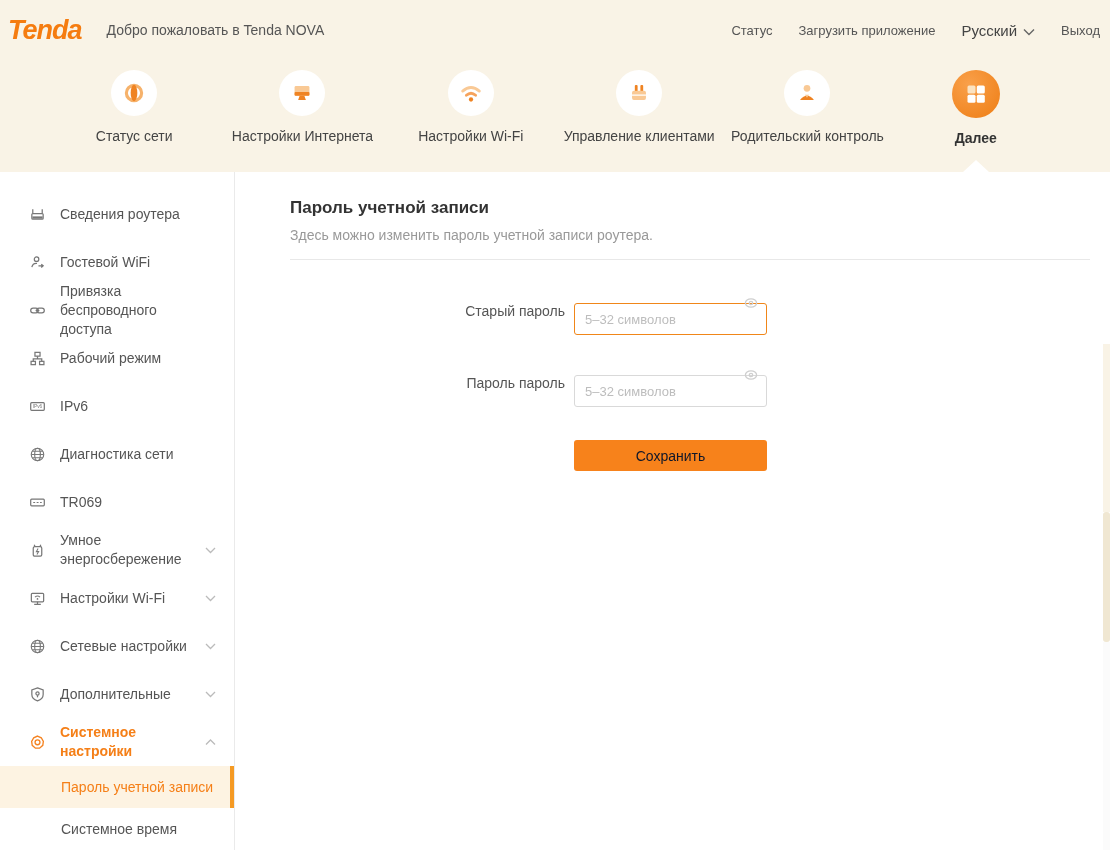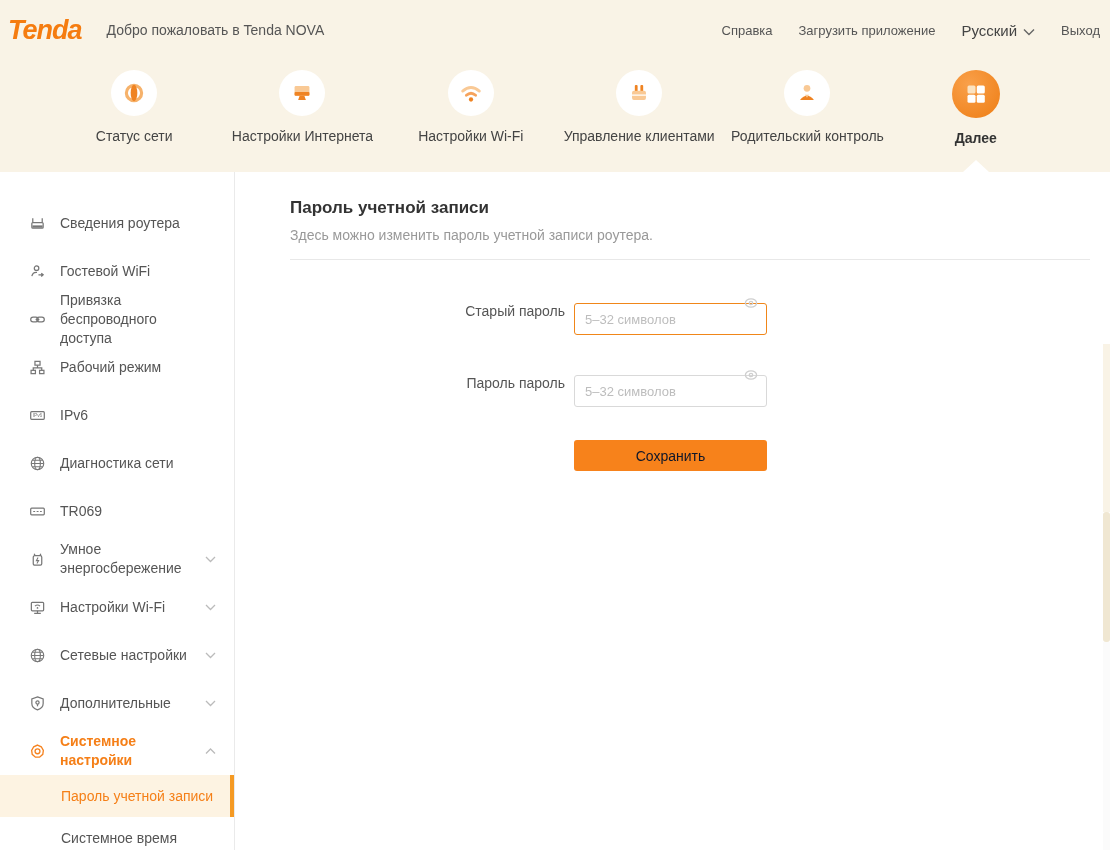--- a/index.html
+++ b/index.html
@@ -31,21 +31,21 @@
 
   
   .main { position:absolute; left:0; top:172px; width:1110px; height:678px;
     background:#ffffff; display:flex; }
   .panel-caret { position:absolute; left:963px; top:-12px; width:0; height:0;
     border-left:13px solid transparent; border-right:13px solid transparent;
     border-bottom:12px solid #ffffff; }
 
   
   .sidebar { width:235px; height:100%; border-right:1px solid #eaeaea;
-    padding-top:27px; flex:0 0 235px; overflow:hidden; }
+    padding-top:18px; flex:0 0 235px; overflow:hidden; }
   .side-item { height:48px; display:flex; align-items:center; cursor:pointer; }
   .side-icon { width:18px; margin-left:28px; flex:0 0 18px; display:flex;
     align-items:center; justify-content:center; }
   .side-label { margin-left:14px; font-size:14px; color:#555; line-height:19px;
     width:130px; }
   .side-item.section-active .side-label { color:#f57f17; font-weight:bold; }
   .side-chevron { margin-left:auto; margin-right:18px; display:flex; }
   .submenu-item { height:42px; display:flex; align-items:center;
     padding-left:61px; font-size:14px; color:#555; cursor:pointer; }
   .submenu-item.active { background:#fdf3e2; color:#f57f17;
@@ -77,21 +77,21 @@
   .scroll-thumb { height:130px; background:#f0e7d2; border-radius:3px; cursor:pointer; }
   .scroll-rest { height:380px; background:#fbfbfb; }
 </style>
 </head>
 <body>
 
 <div class="topbar">
   <div class="logo">Tenda</div>
   <div class="welcome">Добро пожаловать в Tenda NOVA</div>
   <div class="topbar-right">
-    <span class="toplink">Справка</span>
+    <span class="toplink">Статус</span>
     <span class="toplink">Загрузить приложение</span>
     <span class="toplink lang">
       <span>Русский</span>
       <span>
         <svg width="12" height="8" viewBox="0 0 12 8">
             <polyline points="1,1.5 6,6.5 11,1.5" fill="none" stroke="#666" stroke-width="1.4"></polyline>
           </svg>
       </span>
     </span>
     <span class="toplink">Выход</span>

